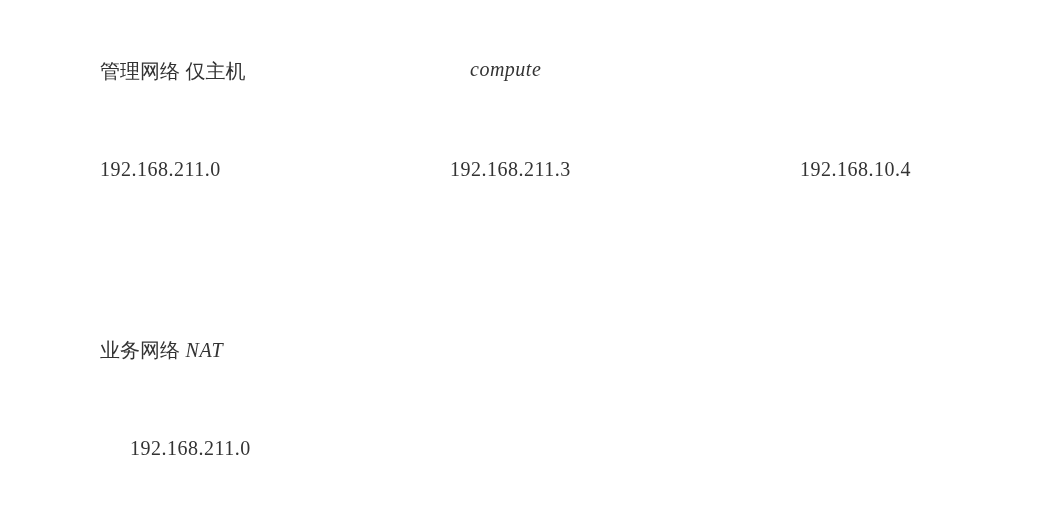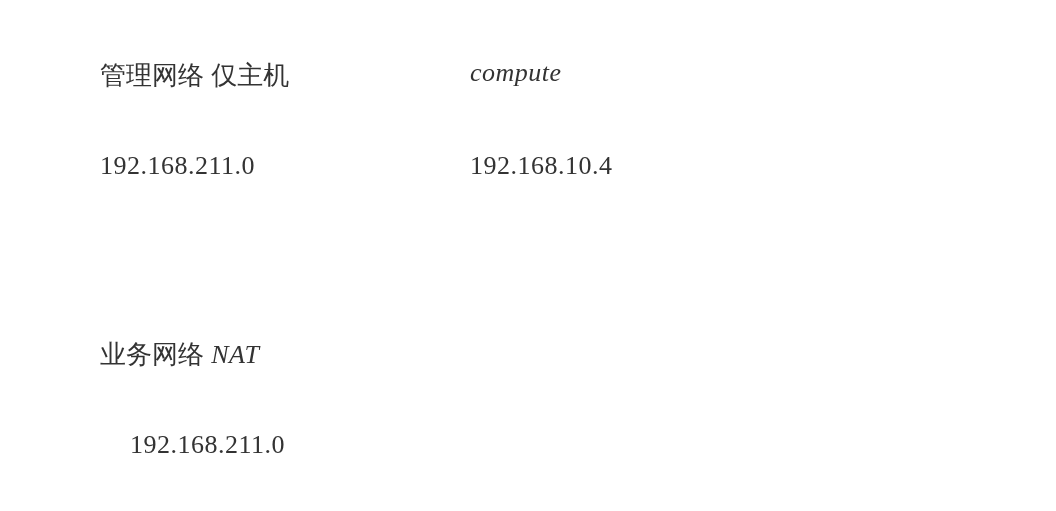--- a/index.html
+++ b/index.html
@@ -16,53 +16,55 @@
       position: relative;
     }
     .grid {
       display: grid;
       grid-template-columns: 340px 330px 330px;
       position: absolute;
       top: 50px;
       left: 100px;
     }
     .cell {
-      font-size: 26px;
+      font-size: 20px;
       padding: 8px 0;
     }
     .col1 { text-align: left; }
     .col2 { text-align: left; padding-left: 10px; }
     .col3 { text-align: left; padding-left: 30px; }
     .spacer-small { height: 42px; grid-column: 1 / -1; }
     .spacer-large { height: 140px; grid-column: 1 / -1; }
     .cn {
       font-family: "PingFang SC", "Microsoft YaHei", "SimHei", sans-serif;
       font-weight: 500;
     }
     .en {
       font-style: italic;
       letter-spacing: 0.5px;
     }
     .ip {
       letter-spacing: 0.5px;
+      margin-top: 15px;
     }
   </style>
 </head>
 <body>
 
 <div class="grid">
 
   <div class="cell col1">
     <span class="cn">管理网络  仅主机</span>
   </div>
   <div class="cell col3 en">compute</div>
 
   <div class="spacer-small"></div>
 
   <div class="cell col1 ip">192.168.211.0</div>
+  <div class="cell col2 ip">192.168.211.3</div>
   <div class="cell col3 ip">192.168.10.4</div>
 
   <div class="spacer-large"></div>
 
   <div class="cell col1">
     <span class="cn">业务网络  </span><span class="en">NAT</span>
   </div>
   <div class="cell col2"></div>
   <div class="cell col3"></div>
 

